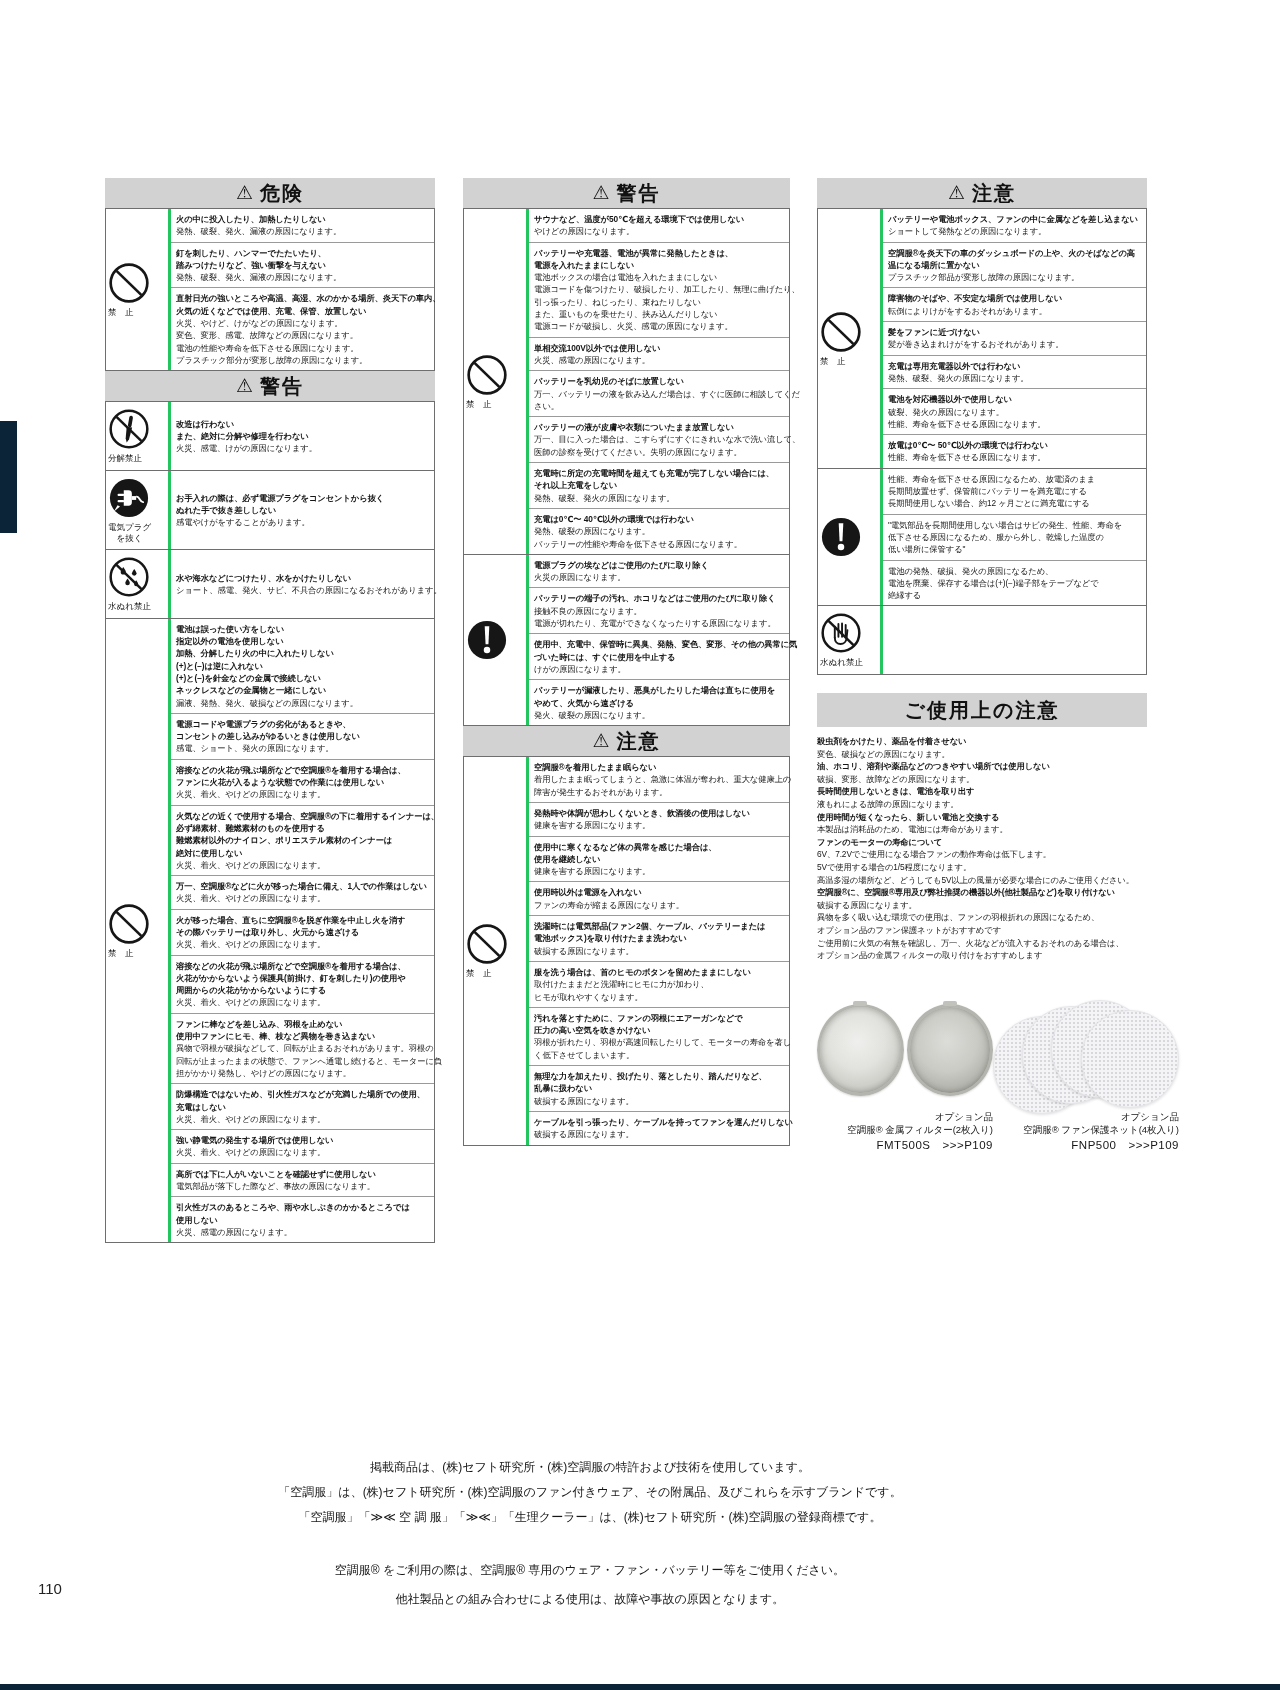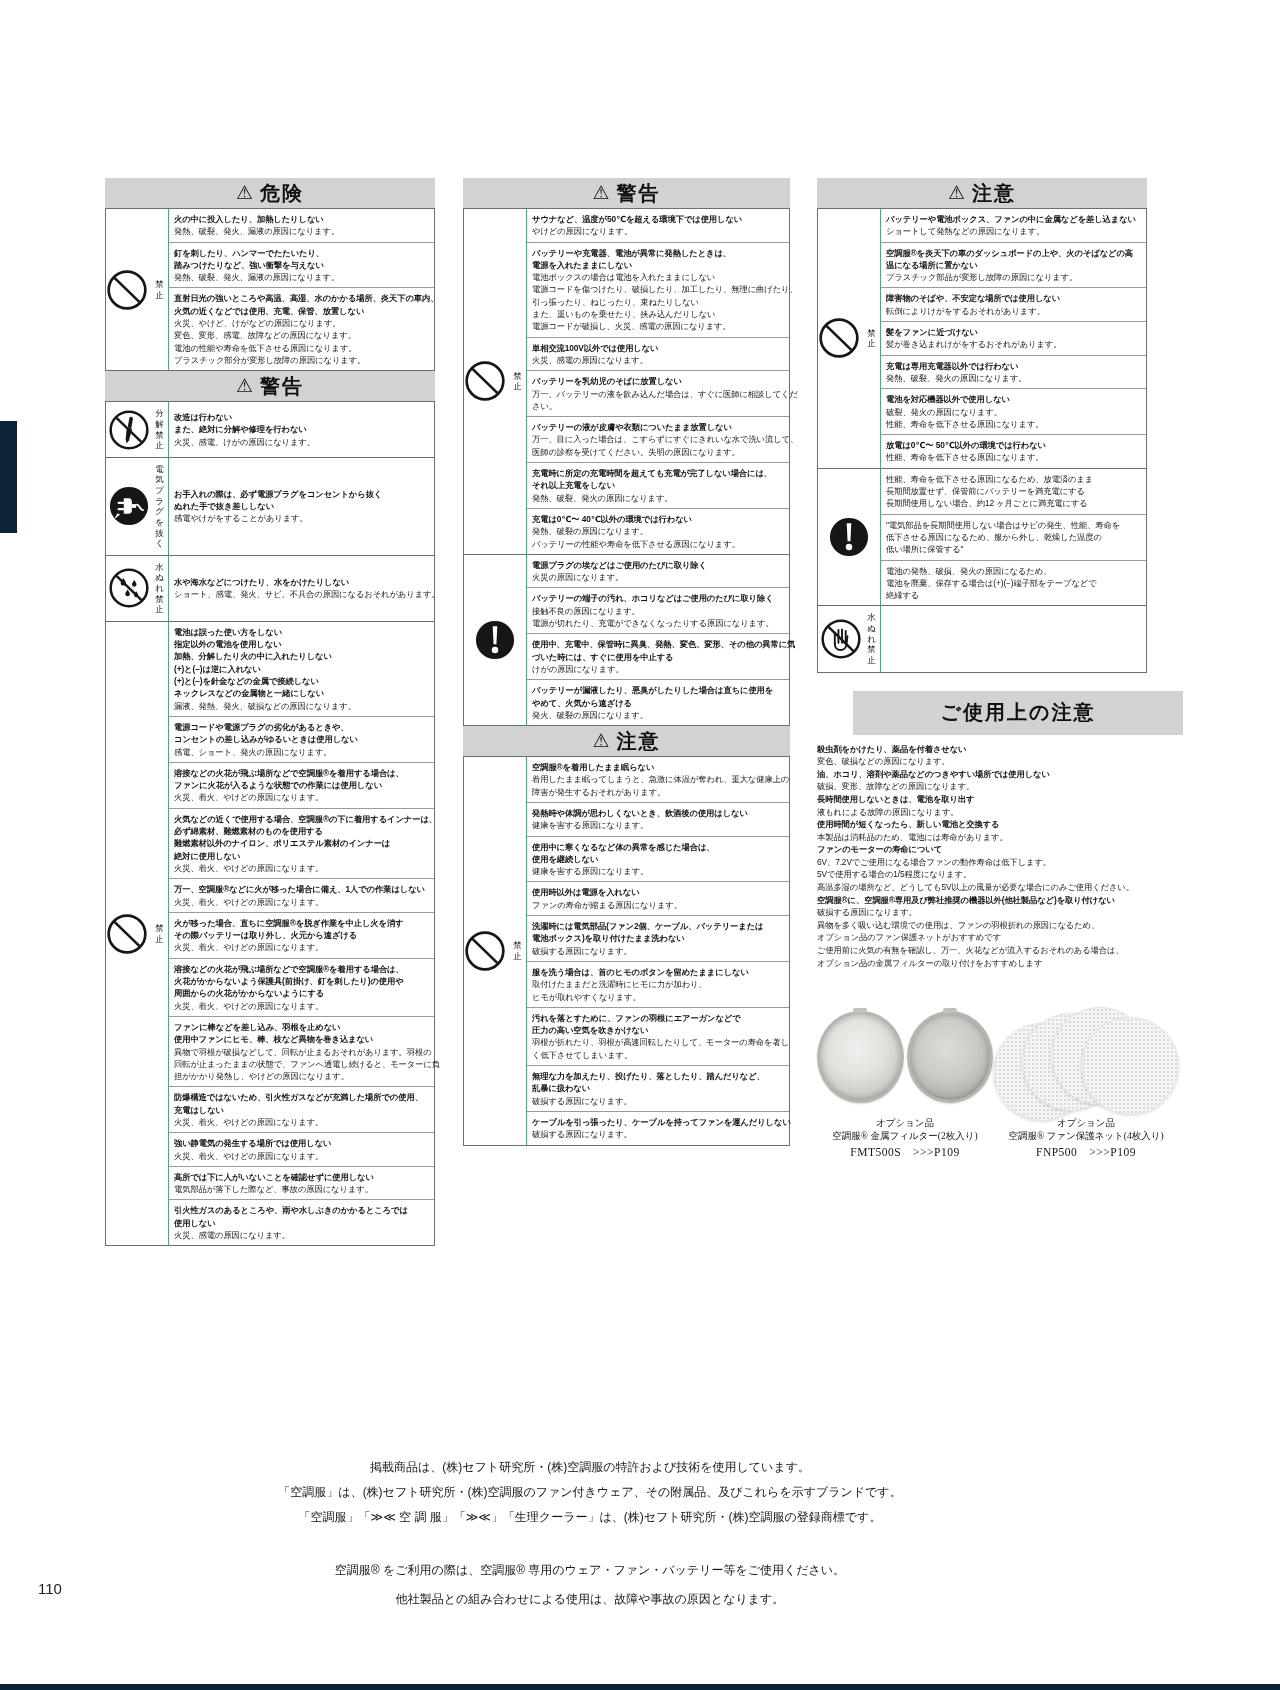--- a/index.html
+++ b/index.html
@@ -12,37 +12,37 @@
   #col2{left:463px;width:327px;}
   #col3{left:817px;width:330px;}
   .safety-table{width:100%;}
   .safety-table + .safety-table, .usage-sec{margin-top:18px;}
   .warn-header{background:#d2d2d2;height:30px;display:flex;align-items:center;justify-content:center;
                gap:7px;font-weight:bold;font-size:20px;letter-spacing:2px;color:#111;}
   .warn-tri{font-size:19px;font-weight:bold;letter-spacing:0;transform:translateY(-1px);}
   .warn-body{border:1px solid #6e6e6e;background:#fff;}
   .warn-group{display:flex;align-items:center;border-top:1px solid #6e6e6e;}
   .warn-group:first-child{border-top:none;}
-  .icon-cell{width:58px;min-width:58px;align-self:stretch;display:flex;flex-direction:row;
-             align-items:center;justify-content:center;border-right:1px solid #22c55e;padding:6px 2px;gap:3px;}
+  .icon-cell{width:58px;min-width:58px;align-self:stretch;display:flex;flex-direction:column;
+             align-items:flex-start;justify-content:center;border-right:3px solid #22c55e;padding:6px 2px;gap:3px;}
   .icon-wrap{width:42px;height:42px;}
   .icon-wrap svg{width:42px;height:42px;display:block;}
   .icon-label{font-size:8.5px;line-height:1.25;text-align:center;white-space:pre-line;color:#161616;}
   .rows{flex:1;min-width:0;}
   .warn-row{padding:4px 5px;border-top:1px solid #9a9a9a;}
   .rows .warn-row:first-child{border-top:none;}
   .line{font-size:8.3px;line-height:12.3px;letter-spacing:-0.1px;white-space:nowrap;}
   .line.b{font-weight:bold;}
-  .usage-header{background:#d2d2d2;height:44px;display:flex;align-items:center;justify-content:center;
-                font-weight:bold;font-size:20px;letter-spacing:2px;color:#111;width:330px;margin-left:36px;}
+  .usage-header{background:#d2d2d2;height:34px;display:flex;align-items:center;justify-content:center;
+                font-weight:bold;font-size:20px;letter-spacing:2px;color:#111;width:330px;}
   .usage-text{margin-top:8px;width:340px;}
   .usage-line{font-size:8.3px;line-height:12.6px;letter-spacing:-0.1px;white-space:nowrap;}
   .usage-line.b{font-weight:bold;}
   .products{margin-top:38px;display:flex;width:360px;justify-content:space-between;}
-  .figure{text-align:center;font-family:Liberation Serif, serif;}
+  .figure{text-align:right;}
   .fig-img{height:100px;position:relative;}
   .filters{display:flex;gap:3px;align-items:center;justify-content:center;width:176px;}
   .disc{width:86px;height:86px;border-radius:50%;
         background:radial-gradient(circle at 46% 40%, #efefed 0%, #e2e2de 40%, #cfcfca 66%, #a8a8a1 92%);
         border:3px solid #b5b5af;box-shadow:inset 0 0 6px rgba(0,0,0,.25), 0 1px 2px rgba(0,0,0,.15);
         position:relative;}
   .disc::after{content:"";position:absolute;top:-6px;left:50%;width:14px;height:5px;margin-left:-7px;
         background:#c2c2bc;border-radius:2px;}
   .disc2{background:radial-gradient(circle at 46% 40%, #dcdcd8 0%, #cbcbc6 45%, #b4b4ae 70%, #92928b 95%);}
   .nets{width:186px;}

